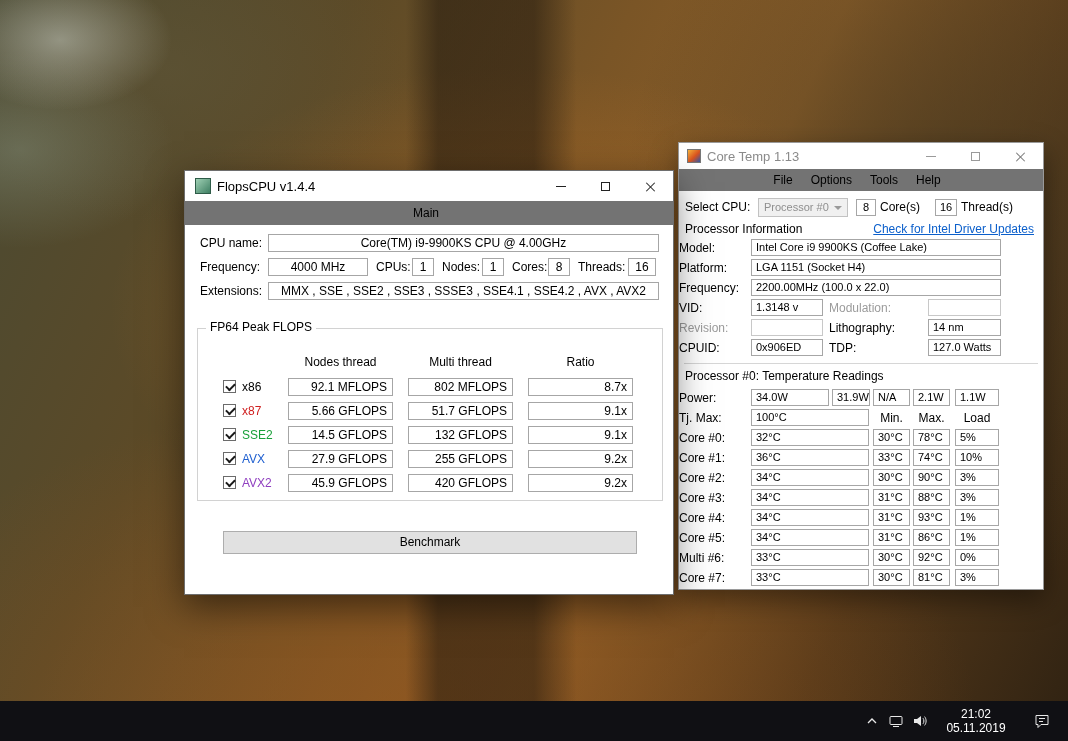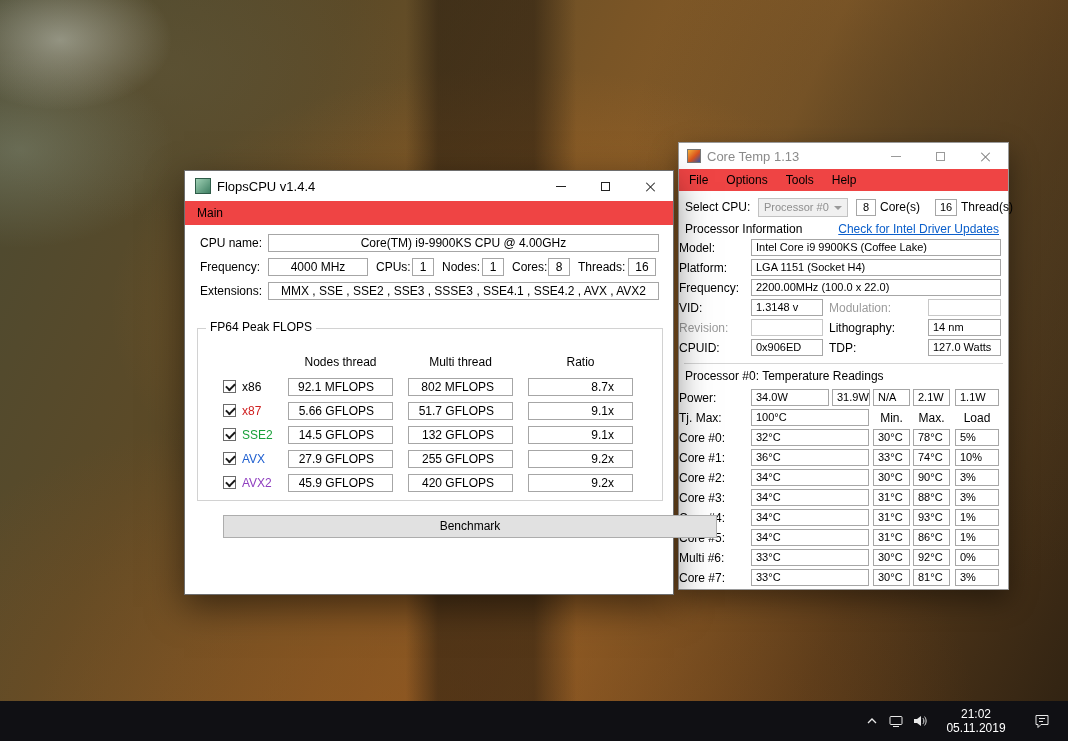--- a/index.html
+++ b/index.html
@@ -13,21 +13,21 @@
       radial-gradient(340px 220px at 170px 70px, rgba(95,85,55,.6), transparent 70%),
       linear-gradient(90deg, transparent 38%, rgba(35,25,14,.55) 41%, rgba(35,25,14,.55) 50%, transparent 54%),
       radial-gradient(560px 340px at 48% 42%, rgba(195,115,35,.5), transparent 72%),
       radial-gradient(420px 520px at 88% 28%, rgba(70,58,34,.65), transparent 75%),
       radial-gradient(760px 420px at 38% 96%, rgba(150,85,28,.55), transparent 75%),
       linear-gradient(115deg, #4a4a33 0%, #5c4a27 25%, #7a5526 45%, #8a5d28 60%, #55391a 80%, #2f2212 100%);
   }
 
   .win { position:absolute; background:#fff; }
   .flops { left:184px; top:170px; width:490px; height:425px; border:1px solid #6e6e6e; box-shadow:0 12px 34px rgba(0,0,0,.5); z-index:3; }
-  .ct { left:678px; top:142px; width:331px; height:448px; border:1px solid #9a9a9a; box-shadow:0 10px 26px rgba(0,0,0,.42); z-index:2; }
+  .ct { left:678px; top:142px; width:366px; height:448px; border:1px solid #9a9a9a; box-shadow:0 10px 26px rgba(0,0,0,.42); z-index:2; }
 
   .tbar { position:relative; background:#fff; }
   .flops .tbar { height:30px; }
   .ct .tbar { height:26px; }
   .tbar-title { position:absolute; left:32px; top:0; bottom:0; display:flex; align-items:center; font-size:13px; }
   .ct .tbar-title { left:28px; color:#8a8a8a; }
   .app-ico { position:absolute; left:10px; top:7px; width:16px; height:16px; }
   .flops-ico { background:linear-gradient(135deg,#9fd0b4,#3f7f63); border:1px solid #2e5c48; }
   .ct-ico { left:8px; top:6px; width:14px; height:14px; background:linear-gradient(135deg,#f6b23a 0%,#d9531f 55%,#2f57a8 100%); border:1px solid #777; }
 
@@ -36,32 +36,32 @@
   .ico-min { width:10px; height:1px; background:#222; }
   .ico-max { width:9px; height:9px; border:1px solid #222; }
   .ico-close { position:relative; width:11px; height:11px; }
   .ico-close::before,.ico-close::after { content:""; position:absolute; left:5px; top:0; width:1px; height:12px; background:#222; }
   .ico-close::before { transform:rotate(45deg); }
   .ico-close::after { transform:rotate(-45deg); }
   .ct .ico-min { background:#9a9a9a; }
   .ct .ico-max { border-color:#9a9a9a; }
   .ct .ico-close::before,.ct .ico-close::after { background:#777; }
 
-  .menubar { position:relative; display:flex; align-items:center; background:#ef4444; }
+  .menubar { position:relative; display:flex; align-items:center; background:#737373;justify-content:center; }
   .flops .menubar { height:24px; padding-left:12px; }
   .ct .menubar { height:22px; padding-left:10px; }
   .mitem { margin-right:18px; font-size:12px; }
 
   .lbl { position:absolute; font-size:12px; line-height:18px; white-space:nowrap; }
   .lbl.r { text-align:left; }
   .lbl.gray { color:#9b9b9b; }
 
   .fbox { position:absolute; height:18px; border:1px solid #a6a6a6; background:#fff; font-size:12px; line-height:16px; white-space:nowrap; overflow:hidden; }
   .fbox.center { text-align:center; }
-  .fbox.right { text-align:right; padding-right:18px; }
+  .fbox.right { text-align:right; padding-right:5px; }
   .fbox.left { padding-left:4px; }
   .ct .fbox { height:17px; line-height:15px; font-size:11px; }
 
   .grp { position:absolute; border:1px solid #d2d2d2; }
   .grp-title { position:absolute; top:-9px; left:8px; background:#fff; padding:0 4px; font-size:12px; white-space:nowrap; }
 
   .colhdr { position:absolute; font-size:12px; text-align:center; }
 
   .chk { position:absolute; width:13px; height:13px; border:1px solid #6b6b6b; background:#fff; }
   .chk::after { content:""; position:absolute; left:2px; top:2px; width:7px; height:4px; border-left:2px solid #1a1a1a; border-bottom:2px solid #1a1a1a; transform:rotate(-45deg); }
@@ -167,21 +167,21 @@
       <span class="fbox right" style="left:343px; width:105px">9.2x</span>
     </div>
     <div class="row" style="top:303px">
       <span class="chk" style="left:38px; top:2px"></span>
       <span class="lbl" style="left: 57px; color: rgb(144, 64, 192);">AVX2</span>
       <span class="fbox right" style="left:103px; width:105px">45.9 GFLOPS</span>
       <span class="fbox right" style="left:223px; width:105px">420 GFLOPS</span>
       <span class="fbox right" style="left:343px; width:105px">9.2x</span>
     </div>
 
-    <button class="btn" style="left:38px; top:344px; width:494px; height:23px">Benchmark</button>
+    <button class="btn" style="left:38px; top:360px; width:414px; height:23px">Benchmark</button>
   </div>
 
   <div class="win ct">
     <div class="tbar">
       <span class="app-ico ct-ico"></span>
       <span class="tbar-title">Core Temp 1.13</span>
       <div class="wbtns">
         <div class="wbtn">
             <span class="ico-min"></span>
           </div>

